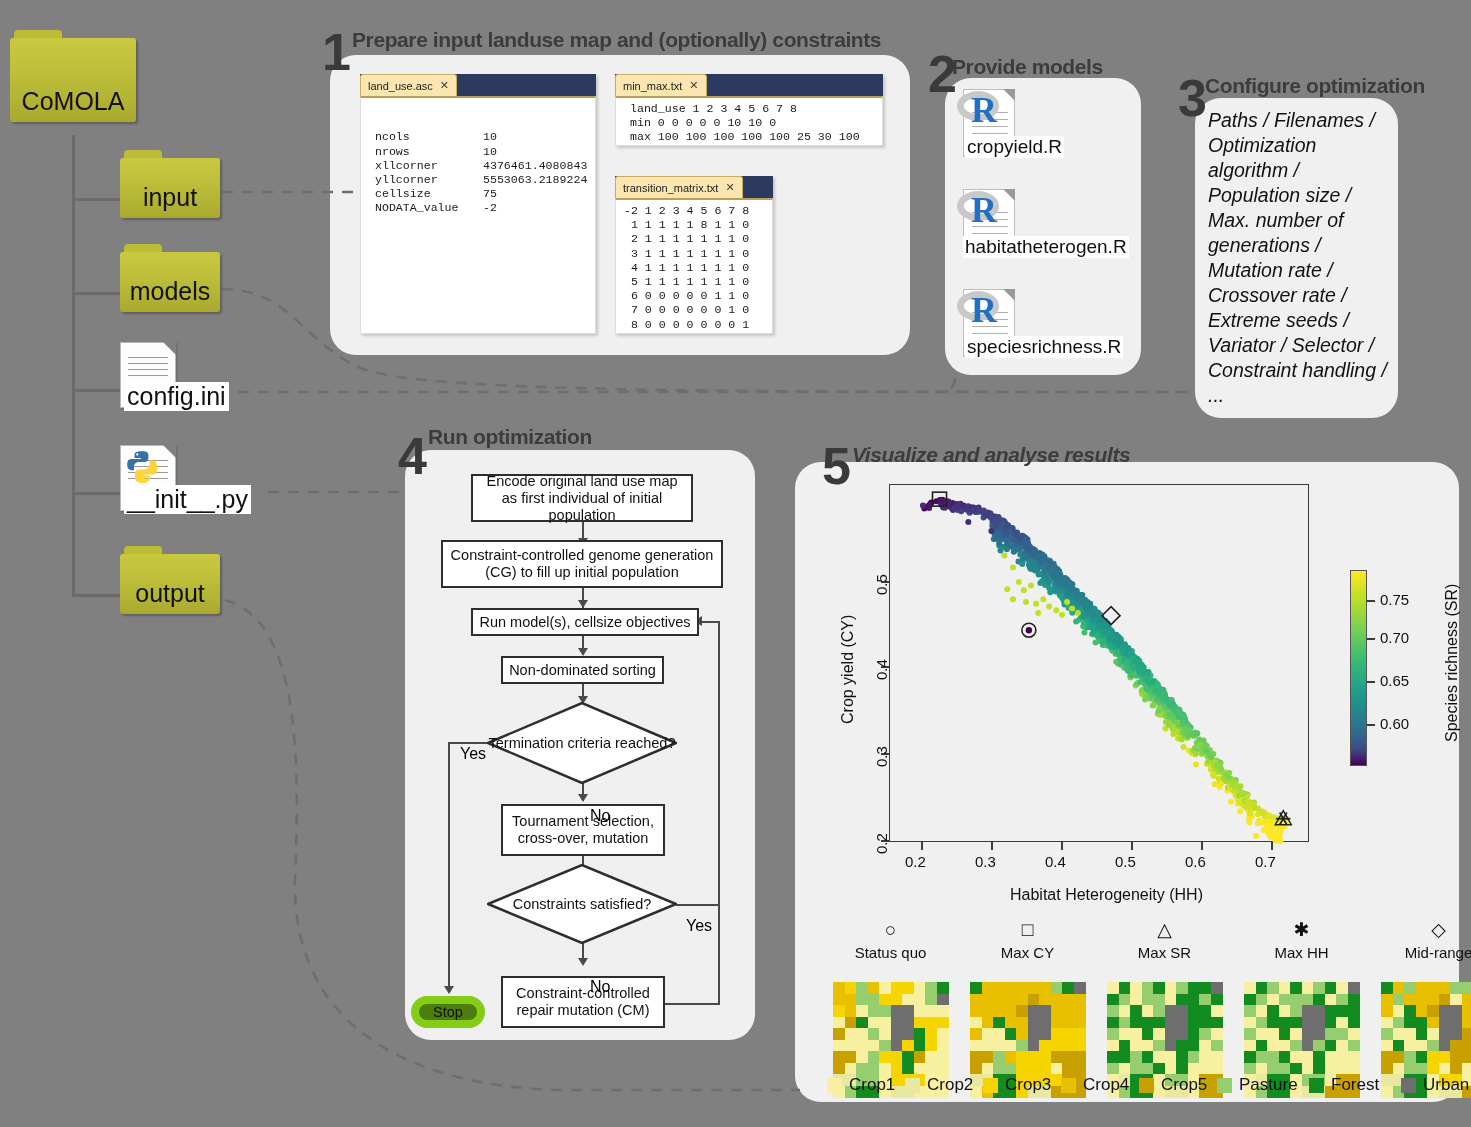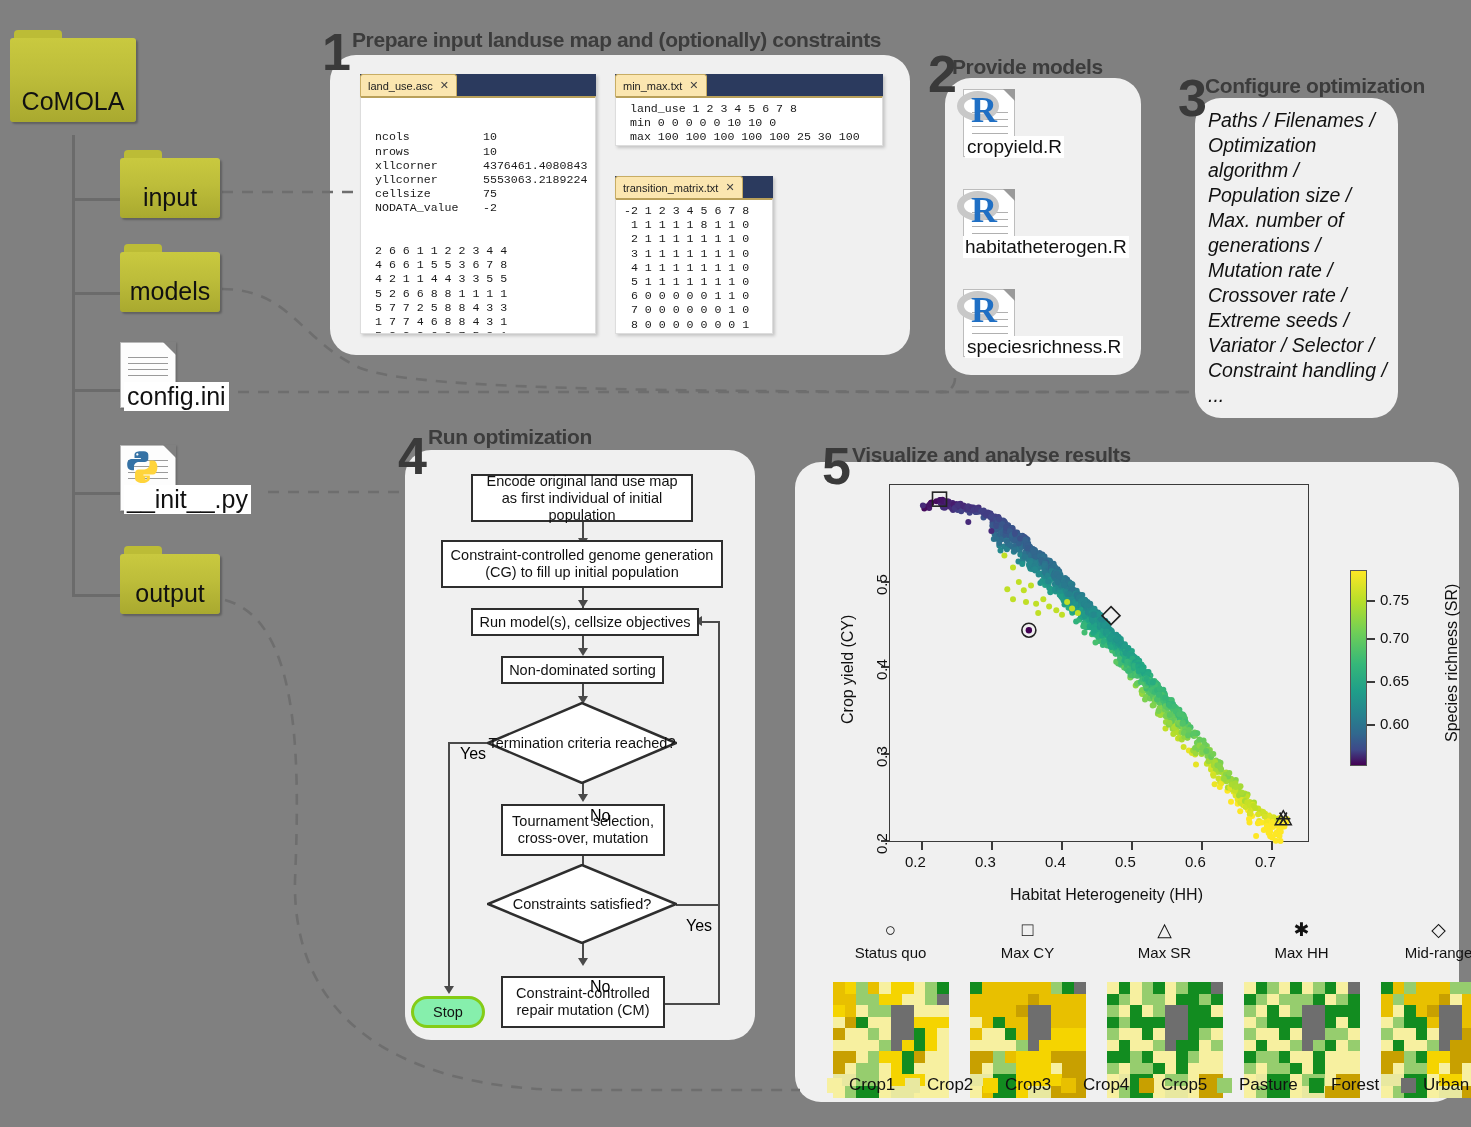--- a/index.html
+++ b/index.html
@@ -182,22 +182,22 @@
     border:2px solid #2e2e2e;
     display:flex; align-items:center; justify-content:center;
     text-align:center;
     font-size:14.5px;
     line-height:17px;
     color:#111;
     padding:2px 6px;
   }
   .fc-stop {
     position:absolute;
-    background:#86efac;
-    border:3px solid #84cc16;
+    background:#4d7c0f;
+    border:8px solid #84cc16;
     border-radius:16px;
     display:flex; align-items:center; justify-content:center;
     font-size:14.5px; color:#111;
   }
   .fc-diamond { position:absolute; }
   .fc-diamond .dtext {
     position:absolute; left:0; top:0; width:100%; height:100%;
     display:flex; align-items:center; justify-content:center;
     text-align:center; font-size:14.5px; line-height:17px; color:#111;
   }
@@ -321,21 +321,20 @@
 
 <div class="editor" style="left:360px; top:74px; width:236px; height:260px; z-index:4;">
   <div class="titlebar">
     <div class="tabchip">
       <span>land_use.asc</span>
       <span class="x">✕</span>
     </div>
   </div>
   <div class="content" style="height:238px;">
     <div id="asc-header"><div><span style="display:inline-block;width:108px">ncols</span>10</div><div><span style="display:inline-block;width:108px">nrows</span>10</div><div><span style="display:inline-block;width:108px">xllcorner</span>4376461.4080843</div><div><span style="display:inline-block;width:108px">yllcorner</span>5553063.2189224</div><div><span style="display:inline-block;width:108px">cellsize</span>75</div><div><span style="display:inline-block;width:108px">NODATA_value</span>-2</div></div>
-    <div id="asc-grid"><div>2 6 6 1 1 2 2 3 4 4</div><div>4 6 6 1 5 5 3 6 7 8</div><div>4 2 1 1 4 4 3 3 5 5</div><div>5 2 6 6 8 8 1 1 1 1</div><div>5 7 7 2 5 8 8 4 3 3</div><div>1 7 7 4 6 8 8 4 3 1</div><div>5 2 2 2 6 8 7 5 3 1</div></div>
   </div>
 </div>
 
 <div class="editor" style="left:615px; top:74px; width:268px; height:72px; z-index:4;">
   <div class="titlebar">
     <div class="tabchip">
       <span>min_max.txt</span>
       <span class="x">✕</span>
     </div>
   </div>
@@ -460,21 +459,21 @@
 
 <div class="fc-box" style="left:501px; top:976px; width:164px; height:52px;">Constraint-controlled repair mutation (CM)</div>
 <div class="fc-stop" style="left:411px; top:996px; width:74px; height:32px;">Stop</div>
 
 <div class="fc-label" style="left:460px; top:722px;">Yes</div>
 <div class="fc-label" style="left:590px; top:784px;">No</div>
 <div class="fc-label" style="left:686px; top:894px;">Yes</div>
 <div class="fc-label" style="left:590px; top:955px;">No</div>
 
 <div class="step-num" style="left:822px; top:440px;">5</div>
-<div class="step-title" style="left:852px; top:443px;">Visualize and analyse results</div>
+<div class="step-title" style="left:852px; top:443px;font-style:italic;">Visualize and analyse results</div>
 <div class="panel" style="left:795px; top:462px; width:664px; height:640px;"></div>
 
 <div class="plotwrap" style="left:795px; top:462px; width:664px; height:470px; z-index:4;">
   <div class="plotbox" style="left:94px; top:22px; width:420px; height:358px;"></div>
   <svg width="664" height="470" style="position:absolute;left:0;top:0;">
       <circle cx="136.6" cy="40.5" r="3" fill="rgb(68,3,86)"></circle>
       <circle cx="131.6" cy="44.4" r="3" fill="rgb(70,19,101)"></circle>
       <circle cx="135.9" cy="41.0" r="3" fill="rgb(68,4,87)"></circle>
       <circle cx="141.5" cy="39.2" r="3" fill="rgb(69,11,93)"></circle>
       <circle cx="134.2" cy="46.1" r="3" fill="rgb(71,27,108)"></circle>

